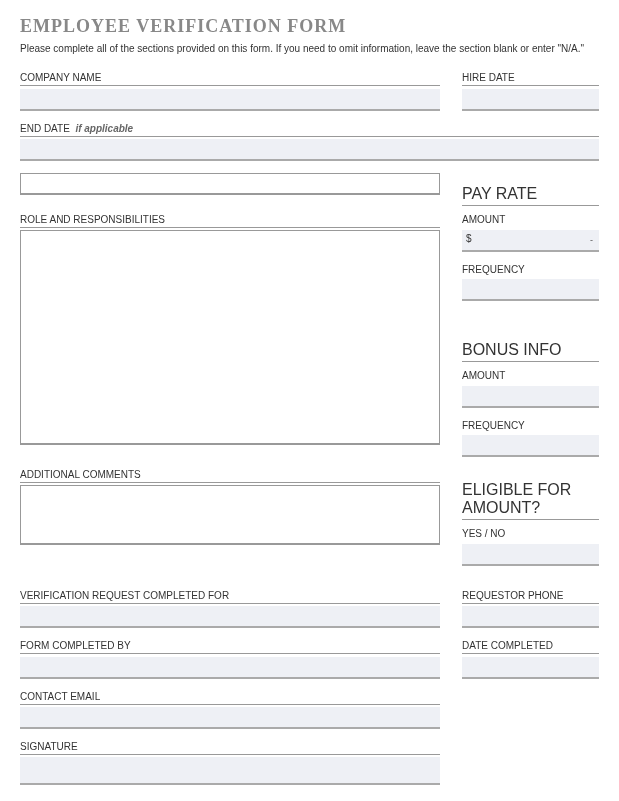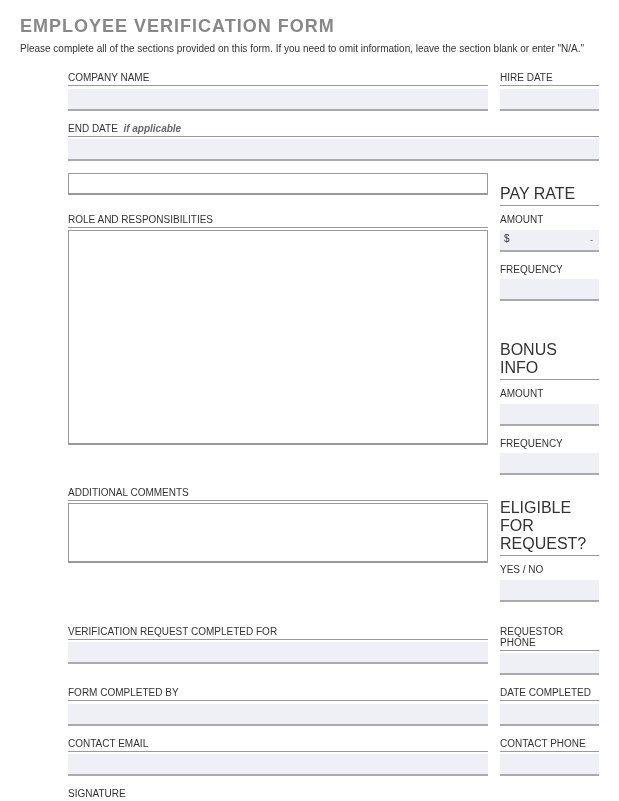--- a/index.html
+++ b/index.html
@@ -1,19 +1,19 @@
 <!DOCTYPE html>
 <html><head>
 <meta charset="utf-8">
 <style>
 * { box-sizing: border-box; margin: 0; padding: 0; }
 body { font-family: Arial, sans-serif; width: 619px; height: 801px; padding: 16px 20px; background: #fff; color: #333; }
-.title { font-size: 18px; font-weight: bold; letter-spacing: 1px; color: #888; margin-bottom: 6px; }
+.title { font-size: 18px; font-weight: bold; letter-spacing: 1px; color: #888; margin-bottom: 6px; font-family: Liberation Serif, serif; }
 .subtitle { font-size: 10px; color: #333; margin-bottom: 18px; }
-.row { display: flex; gap: 12px; margin-left: 48px; }
+.row { display: flex; gap: 22px; }
 .col-left { flex: 0 0 420px; }
 .col-right { flex: 1; }
 .field-label { font-size: 10px; color: #333; margin-bottom: 2px; display: block; border-bottom: 1px solid #999; padding-bottom: 2px; }
 .field-label .hint { font-style: italic; color: #666; font-weight: bold; }
 .field-input { width: 100%; height: 22px; background: #eef0f5; border: none; border-bottom: 2px solid #aaa; padding: 2px 4px; font-size: 10px; }
 .field-input-tall { height: 60px; background: #fff; border: 1px solid #999; border-bottom: 2px solid #999; resize: none; }
 .field-input-vtall { height: 215px; background: #fff; border: 1px solid #999; border-bottom: 2px solid #999; resize: none; }
 .field-group { margin-bottom: 12px; }
 .section-label { font-size: 16px; color: #333; border-bottom: 1px solid #999; padding-bottom: 2px; margin-bottom: 8px; }
 .amount-input { position: relative; }
@@ -100,21 +100,21 @@
 
 <div class="row">
   <div class="col-left">
     <div class="field-group">
       <label class="field-label">ADDITIONAL COMMENTS</label>
       <textarea class="field-input field-input-tall" style=""></textarea>
     </div>
   </div>
   <div class="col-right">
     <div class="spacer"></div>
-    <div class="section-label">ELIGIBLE FOR REQUEST?</div>
+    <div class="section-label">ELIGIBLE FOR AMOUNT?</div>
     <div class="field-group">
       <label class="field-label" style="border-bottom:none;">YES / NO</label>
       <input class="field-input" style="">
     </div>
   </div>
 </div>
 
 <div class="spacer"></div>
 
 <div class="row">
@@ -147,26 +147,20 @@
   </div>
 </div>
 
 <div class="row">
   <div class="col-left">
     <div class="field-group">
       <label class="field-label">CONTACT EMAIL</label>
       <input class="field-input" style="">
     </div>
   </div>
-  <div class="col-right">
-    <div class="field-group">
-      <label class="field-label">CONTACT PHONE</label>
-      <input class="field-input" style="">
-    </div>
-  </div>
 </div>
 
 <div class="row">
   <div class="col-left">
     <div class="field-group">
       <label class="field-label">SIGNATURE</label>
       <input class="field-input" style="height: 28px;">
     </div>
   </div>
 </div>

